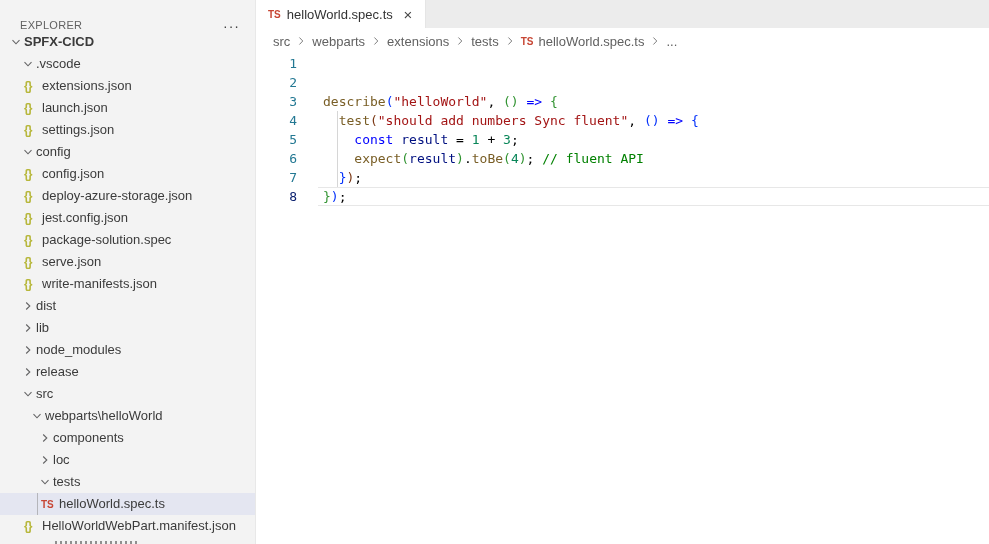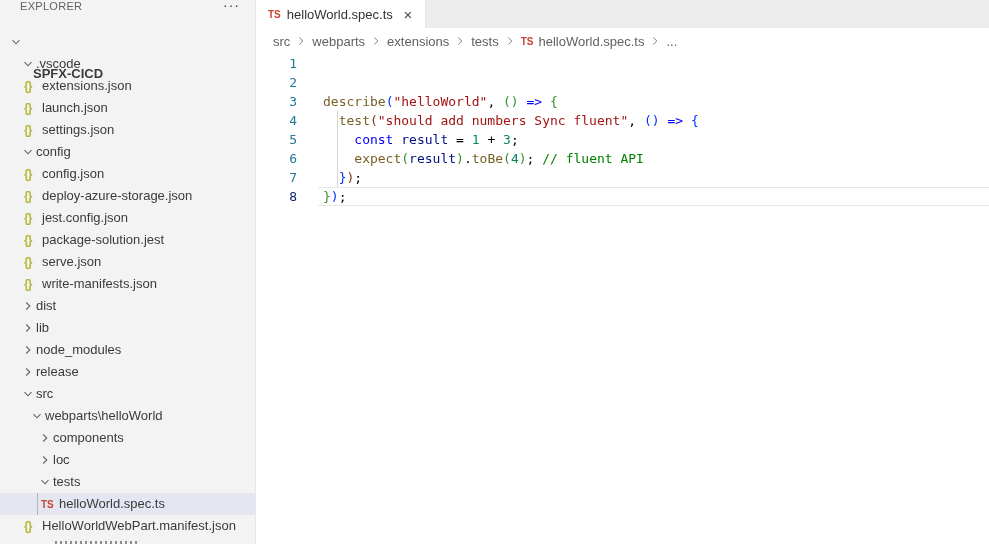--- a/index.html
+++ b/index.html
@@ -3,21 +3,21 @@
 <meta charset="utf-8">
 <style>
   * { margin:0; padding:0; box-sizing:border-box; }
   html,body { width:989px; height:544px; overflow:hidden; }
   body { font-family:"Liberation Sans", sans-serif; background:#fff; }
   #app { position:relative; width:989px; height:544px; display:flex; }
 
   
   .sidebar { position:relative; width:256px; height:544px; background:var(--sidebar-bg);
              border-right:1px solid #e8e8e8; flex:none; overflow:hidden; }
-  .sb-header { height:31px; display:flex; align-items:flex-start; justify-content:space-between;
+  .sb-header { height:31px; display:flex; align-items:flex-end; justify-content:space-between;
                padding:0 15px 0 20px;gap:7px; }
   .sb-title { font-size:11px; color:#616161; letter-spacing:.3px; }
   .sb-more { font-size:14px; color:#424242; letter-spacing:1px; cursor:pointer; line-height:10px; }
   .tree { position:absolute; top:31px; left:0; right:0; }
   .tree-row { position:relative; height:22px; display:flex; align-items:center;
               font-size:13px; color:#3b3b3b; cursor:pointer; white-space:nowrap; }
   .tree-row.selected { background:var(--selected-bg); }
   .tree-row.root .label { font-weight:bold; }
   .tree-row .twisty { position:absolute; top:3px; width:16px; height:16px; display:flex;
                       align-items:center; justify-content:center; }
@@ -73,21 +73,21 @@
       <span class="sb-title">EXPLORER</span>
       <span class="sb-more">···</span>
     </div>
     <div class="tree" id="tree">
         <div class="tree-row root">
           <span class="twisty" style="left: 8px;">
             <svg width="16" height="16" viewBox="0 0 16 16">
               <path d="M4.5 6.2 L8 9.8 L11.5 6.2" fill="none" stroke="#646465" stroke-width="1.1"></path>
             </svg>
           </span>
-          <span class="label" style="left: 33px; margin-top: 32px;">SPFX-CICD</span>
+          <span class="label" style="left: 24px;">SPFX-CICD</span>
         </div>
         <div class="tree-row">
           <span class="twisty" style="left: 20px;">
             <svg width="16" height="16" viewBox="0 0 16 16">
               <path d="M4.5 6.2 L8 9.8 L11.5 6.2" fill="none" stroke="#646465" stroke-width="1.1"></path>
             </svg>
           </span>
           <span class="label" style="left: 36px; text-align: center;">.vscode</span>
         </div>
         <div class="tree-row">
@@ -117,21 +117,21 @@
         <div class="tree-row">
           <span class="ficon icon-json" style="left: 24px;">{}</span>
           <span class="label" style="left: 42px;">deploy-azure-storage.json</span>
         </div>
         <div class="tree-row">
           <span class="ficon icon-json" style="left: 24px;">{}</span>
           <span class="label" style="left: 42px;">jest.config.json</span>
         </div>
         <div class="tree-row">
           <span class="ficon icon-json" style="left: 24px;">{}</span>
-          <span class="label" style="left: 42px;">package-solution.jest</span>
+          <span class="label" style="left: 42px;">package-solution.spec</span>
         </div>
         <div class="tree-row">
           <span class="ficon icon-json" style="left: 24px;">{}</span>
           <span class="label" style="left: 42px;">serve.json</span>
         </div>
         <div class="tree-row">
           <span class="ficon icon-json" style="left: 24px;">{}</span>
           <span class="label" style="left: 42px;">write-manifests.json</span>
         </div>
         <div class="tree-row">

